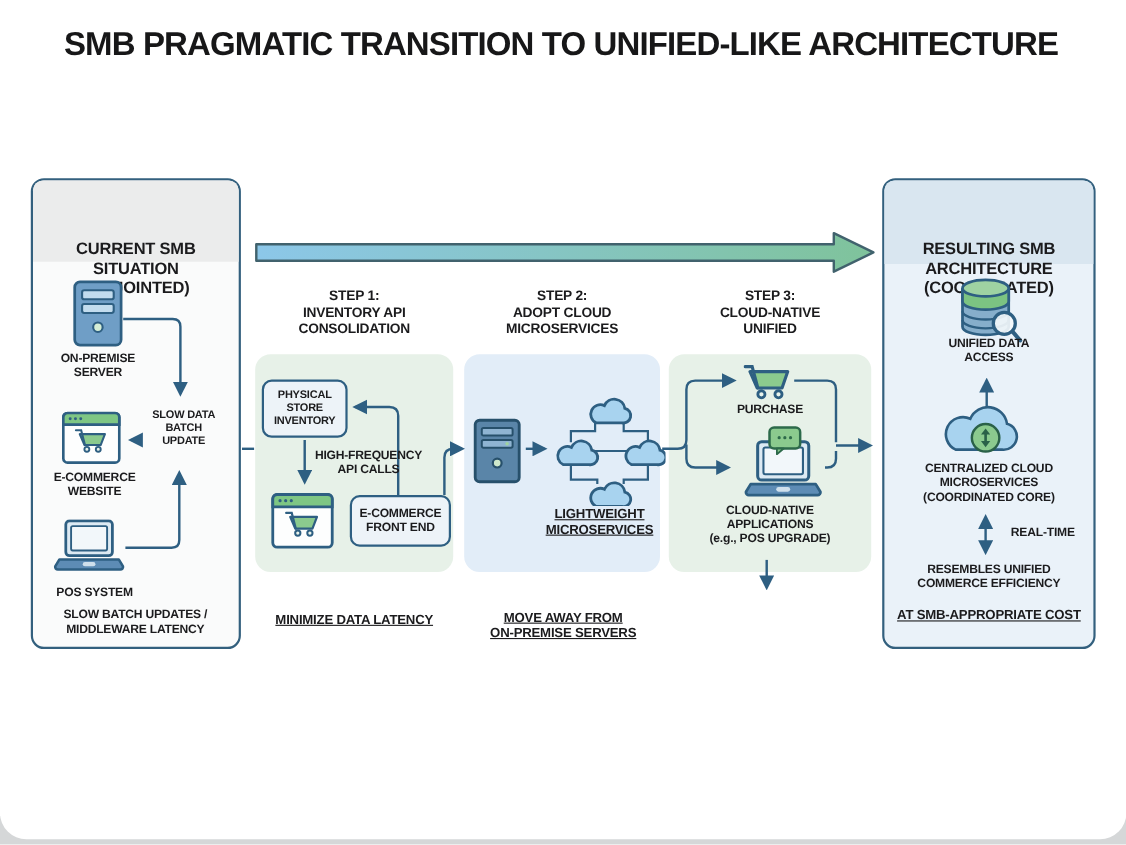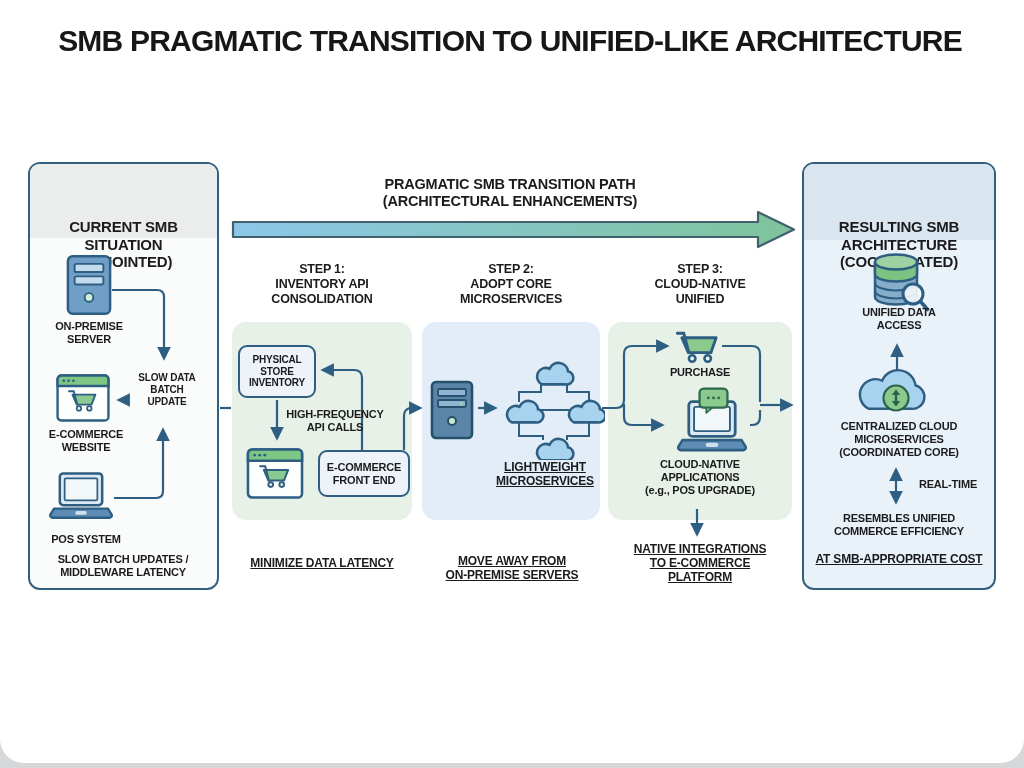--- a/index.html
+++ b/index.html
@@ -87,28 +87,26 @@
     </svg>
   </div>
   <div class="lbl s115" style="left:28px;top:533px;width:116px;">POS SYSTEM</div>
 
   <div class="lbl s11" style="left:122px;top:372px;width:90px;">SLOW DATA
 BATCH
 UPDATE</div>
   <div class="lbl s115" style="left:32px;top:553px;width:182px;">SLOW BATCH UPDATES /
 MIDDLEWARE LATENCY</div>
 
-  <div class="lbl s14" style="left:330px;top:176px;width:360px;">PRAGMATIC SMB TRANSITION PATH
-(ARCHITECTURAL ENHANCEMENTS)</div>
 
   <div class="lbl s125" style="left:252px;top:262px;width:140px;">STEP 1:
 INVENTORY API
 CONSOLIDATION</div>
   <div class="lbl s125" style="left:441px;top:262px;width:140px;">STEP 2:
-ADOPT CORE
+ADOPT CLOUD
 MICROSERVICES</div>
   <div class="lbl s125" style="left:630px;top:262px;width:140px;">STEP 3:
 CLOUD-NATIVE
 UNIFIED</div>
 
   <div class="steppanel" style="left:232px;top:322px;width:180px;height:198px;background:#e7f1e8;"></div>
   <div class="steppanel" style="left:422px;top:322px;width:178px;height:198px;background:#e2edf8;"></div>
   <div class="steppanel" style="left:608px;top:322px;width:184px;height:198px;background:#e7f1e8;"></div>
 
   <div class="nodebox s11" style="left:238px;top:345px;width:78px;height:53px;">PHYSICAL
@@ -189,23 +187,20 @@
       <rect x="1.5" y="1.5" width="27" height="18.5" rx="4" fill="#8bca8e" stroke="#2d6a4a" stroke-width="2.2"></rect>
       <path d="M8 20 V25 L14 20 Z" fill="#8bca8e" stroke="#2d6a4a" stroke-width="1.6" stroke-linejoin="round"></path>
       <circle cx="10" cy="10.5" r="1.4" fill="#2d6a4a"></circle>
         <circle cx="15" cy="10.5" r="1.4" fill="#2d6a4a"></circle>
         <circle cx="20" cy="10.5" r="1.4" fill="#2d6a4a"></circle>
     </svg>
   </div>
   <div class="lbl s115" style="left:620px;top:458px;width:160px;">CLOUD-NATIVE
 APPLICATIONS
 (e.g., POS UPGRADE)</div>
-  <div class="lbl s12" style="left:618px;top:542px;width:164px;">NATIVE INTEGRATIONS
-TO E-COMMERCE
-PLATFORM</div>
 
   <div class="panel" style="left:802px;top:162px;width:194px;height:428px;background:#eaf2f9;">
     <div class="panel-hdr" style="height:76px;background:#d9e6f0;"></div>
   </div>
   <div class="lbl s15" style="left:814px;top:174px;width:170px;">RESULTING SMB
 ARCHITECTURE
 (COORDINATED)</div>
 
   <div class="icon" style="left:868px;top:252px;width:62px;height:64px;">
     <svg viewBox="0 0 62 64">

